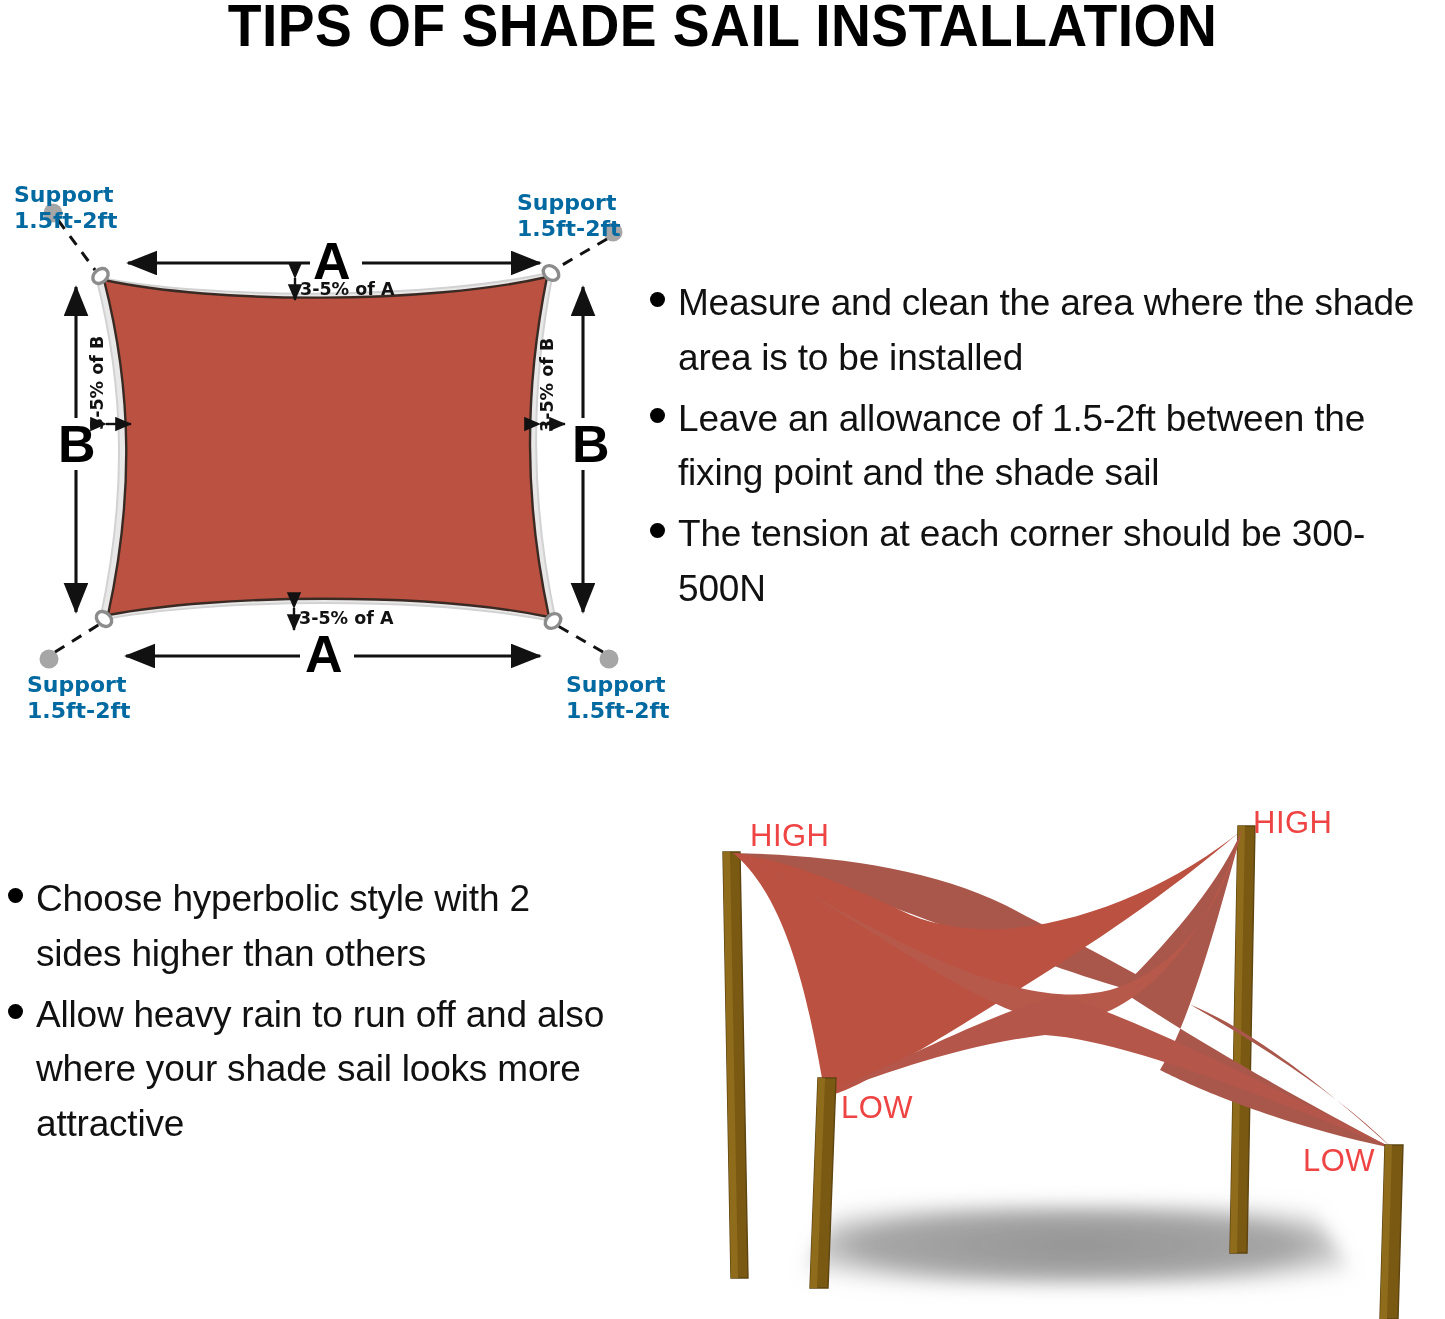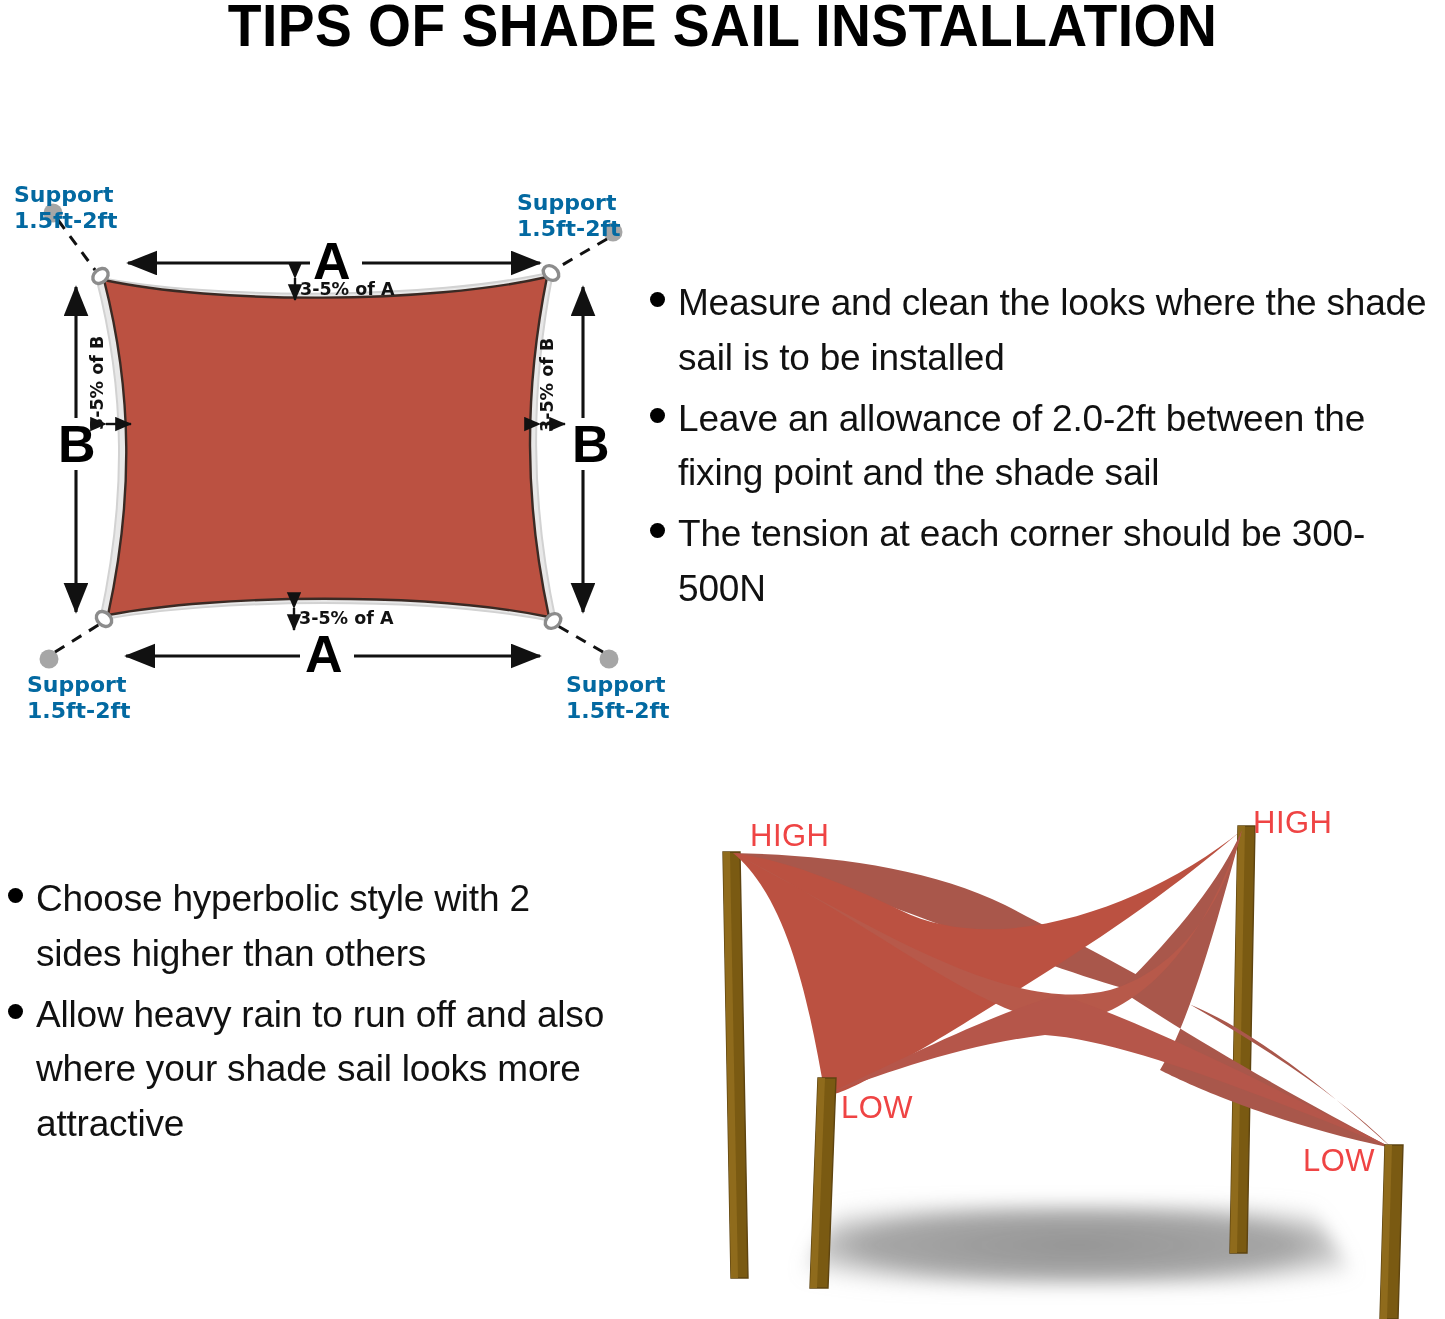--- a/index.html
+++ b/index.html
@@ -288,26 +288,26 @@
   <div class="abs pct-lbl" style="left:299px; top:608px;">3-5% of A</div>
 
   <div class="abs pct-lbl" style="left:87px; top:430px; transform:rotate(-90deg); transform-origin:left top;">3-5% of B</div>
 
   <div class="abs pct-lbl" style="left:537px; top:432px; transform:rotate(-90deg); transform-origin:left top;">3-5% of B</div>
 
   <div id="right-bullets" class="bullet-list" style="left:650px; top:276px; width:795px;">
 
     <div class="bullet-item">
       <span class="bullet-dot"></span>
-      <span class="bullet-text">Measure and clean the looks where the shade sail is to be installed</span>
-    </div>
-
-    <div class="bullet-item">
-      <span class="bullet-dot"></span>
-      <span class="bullet-text">Leave an allowance of 2.0-2ft between the fixing point and the shade sail</span>
+      <span class="bullet-text">Measure and clean the area where the shade area is to be installed</span>
+    </div>
+
+    <div class="bullet-item">
+      <span class="bullet-dot"></span>
+      <span class="bullet-text">Leave an allowance of 1.5-2ft between the fixing point and the shade sail</span>
     </div>
 
     <div class="bullet-item">
       <span class="bullet-dot"></span>
       <span class="bullet-text">The tension at each corner should be 300-500N</span>
     </div>
   </div>
 
   <div id="left-bullets" class="bullet-list" style="left:8px; top:872px; width:620px;">
 

